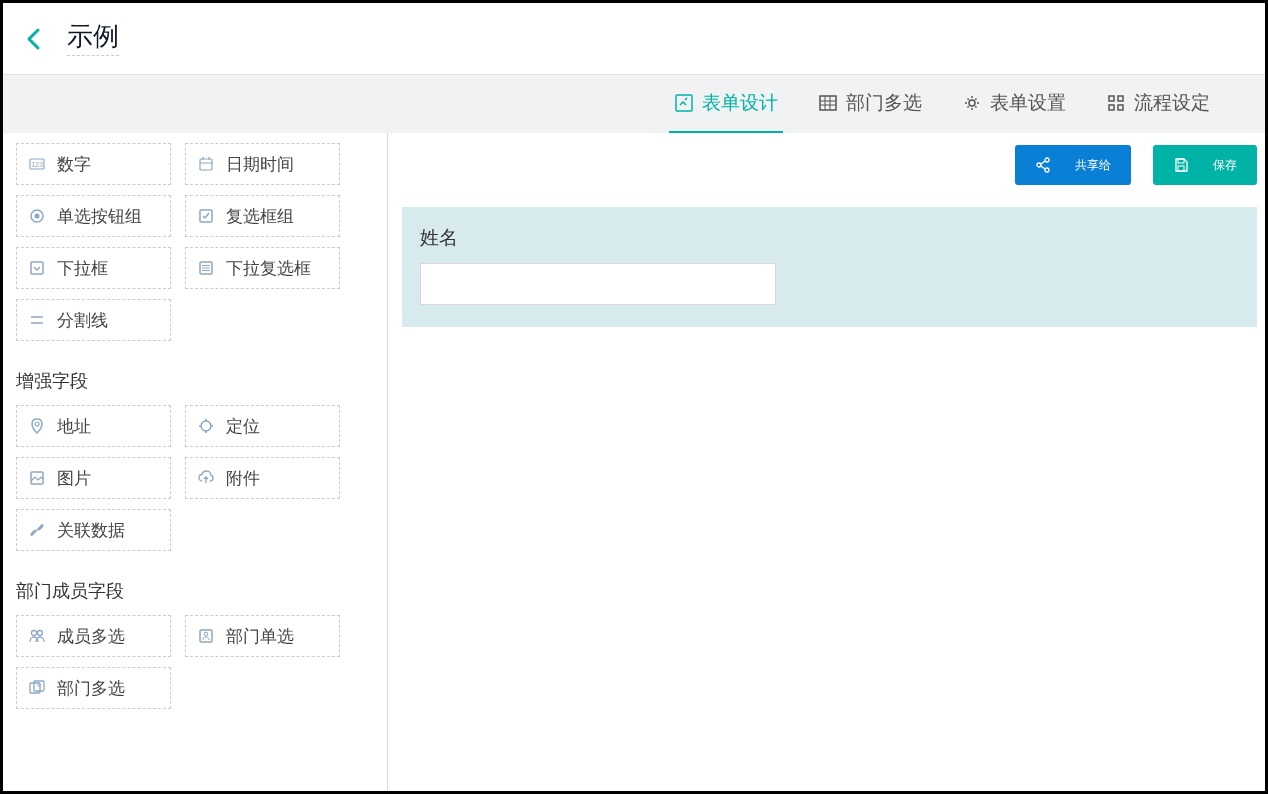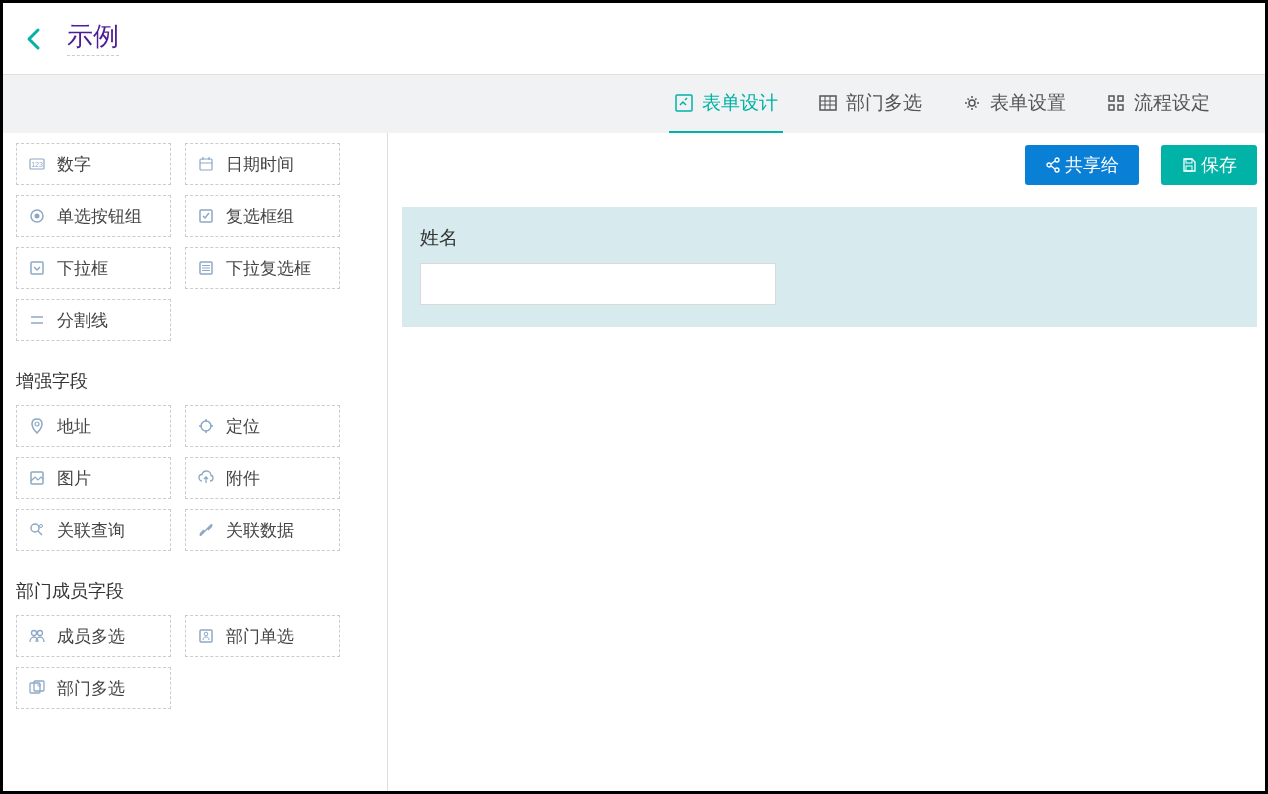--- a/index.html
+++ b/index.html
@@ -25,21 +25,21 @@
       width: 24px;
       height: 24px;
       display: flex;
       align-items: center;
       justify-content: center;
       cursor: pointer;
       margin-right: 22px;
     }
     .page-title {
       font-size: 26px;
-      color: #4c1d95;
+      color: #0f172a;
       border-bottom: 1px dashed #ccc;
       padding-bottom: 3px;
       line-height: 1.2;
     }
     
     
     .tab-bar {
       height: 58px;
       background: #f1f2f3;
       display: flex;
@@ -129,22 +129,22 @@
       display: flex;
       justify-content: flex-end;
       gap: 22px;
       margin-bottom: 22px;
     }
     .btn {
       height: 40px;
       padding: 0 20px;
       display: flex;
       align-items: center;
-      gap: 4px;
-      font-size: 18px;
+      gap: 24px;
+      font-size: 12px;
       color: #fff;
       border: none;
       cursor: pointer;
       border-radius: 3px;
     }
     .btn-share { background: #0a7fd6; }
     .btn-save { background: #00b3a6; }
     
     .form-field {
       background: #d7ebef;
@@ -337,30 +337,20 @@
           <svg width="18" height="18" viewBox="0 0 18 18">
               <path d="M5 12 C3 12 2 10 2 8.5 C2 7 3 5.5 5 5.5 C5.5 3.5 7.5 2 9.5 2 C12 2 14 4 14 6.5 C15.5 6.5 16 8 16 9 C16 10.5 15 12 13 12" stroke="#8da8c5" stroke-width="1.3" fill="none"></path>
               <path d="M9 14 L9 8 M7 10 L9 8 L11 10" stroke="#8da8c5" stroke-width="1.3" fill="none"></path>
             </svg>
         </span>
         <span>附件</span>
       </div>
       <div class="field-item">
         <span class="field-icon">
           <svg width="18" height="18" viewBox="0 0 18 18">
-              <circle cx="7" cy="7" r="4" stroke="#8da8c5" stroke-width="1.5" fill="none"></circle>
-              <line x1="10" y1="10" x2="14" y2="14" stroke="#8da8c5" stroke-width="1.5"></line>
-              <circle cx="13" cy="5" r="1.5" stroke="#8da8c5" stroke-width="1" fill="none"></circle>
-            </svg>
-        </span>
-        <span>关联查询</span>
-      </div>
-      <div class="field-item">
-        <span class="field-icon">
-          <svg width="18" height="18" viewBox="0 0 18 18">
               <path d="M7 11 L4 14 C3 15 3 13 4 12 L7 9 M11 7 L14 4 C15 3 15 5 14 6 L11 9 M7 11 L11 7" stroke="#8da8c5" stroke-width="1.5" fill="none"></path>
             </svg>
         </span>
         <span>关联数据</span>
       </div>
     </div>
 
     <div class="section-title">部门成员字段</div>
 
     <div class="field-grid">

